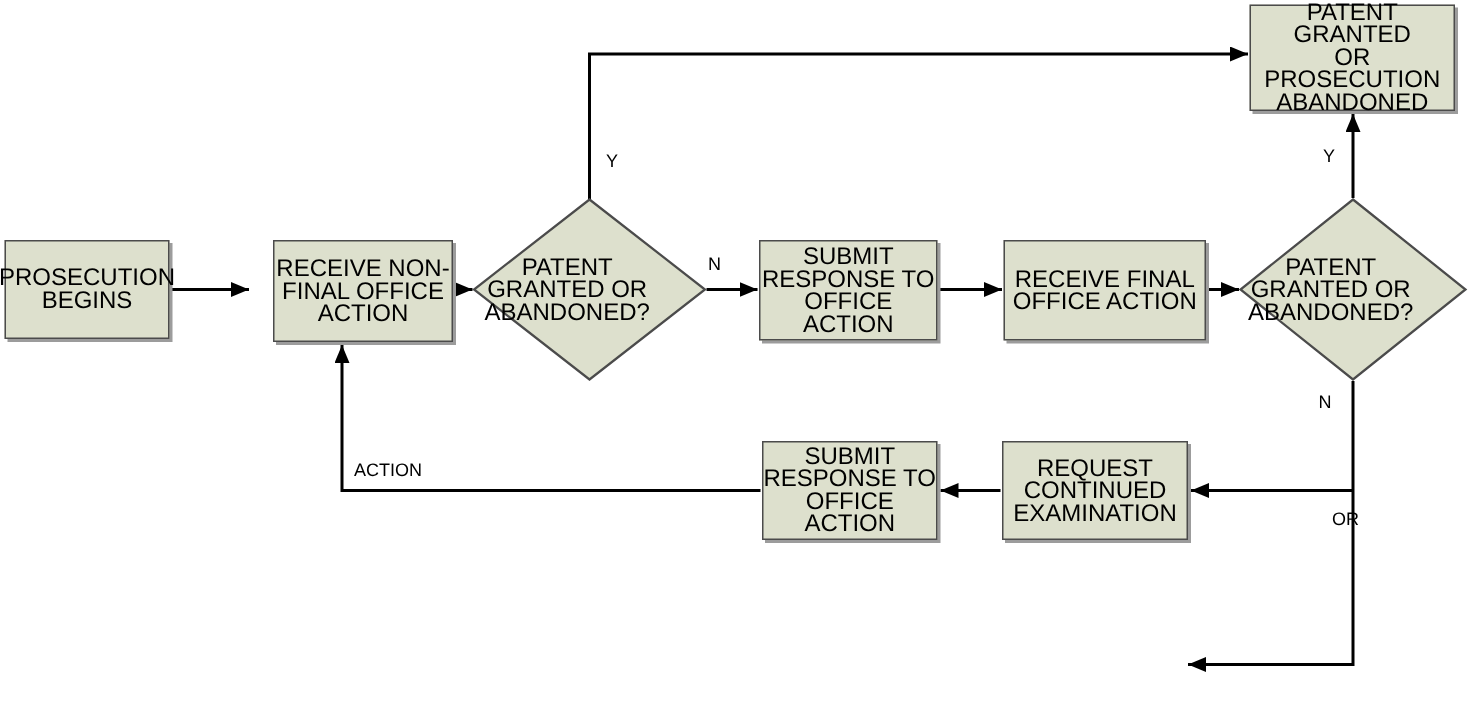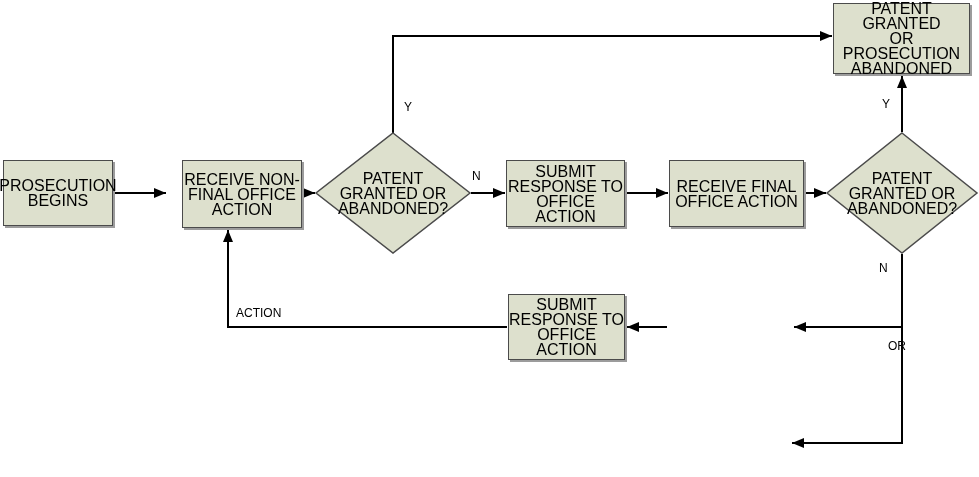--- a/index.html
+++ b/index.html
@@ -49,21 +49,20 @@
     font-size: 16px;
     line-height: 15px;
     color: #000;
     white-space: pre-line;
     text-align: center;
   }
   .diamond-label-wrap {
     position: absolute;
     display: flex;
     align-items: center;
-    justify-content: center;
   }
   .edge-label {
     position: absolute;
     font-size: 12px;
     line-height: 13px;
     color: #000;
     white-space: nowrap;
   }
 </style>
 </head>
@@ -115,20 +114,25 @@
     <span class="node-label">RECEIVE FINAL
 OFFICE ACTION</span>
   </div>
 
   <div class="node" style="left:833px; top:3px; width:137px; height:71px;">
     <span class="node-label">PATENT GRANTED
 OR PROSECUTION
 ABANDONED</span>
   </div>
 
+  <div class="node" style="left:668px; top:294px; width:124px; height:66px;">
+    <span class="node-label">REQUEST
+CONTINUED
+EXAMINATION</span>
+  </div>
 
   <div class="node" style="left:508px; top:294px; width:117px; height:66px;">
     <span class="node-label">SUBMIT
 RESPONSE TO
 OFFICE ACTION</span>
   </div>
 
 
   <div class="diamond-label-wrap" style="left:323px; top:163px; width:140px; height:60px;">
     <span class="diamond-label">PATENT

